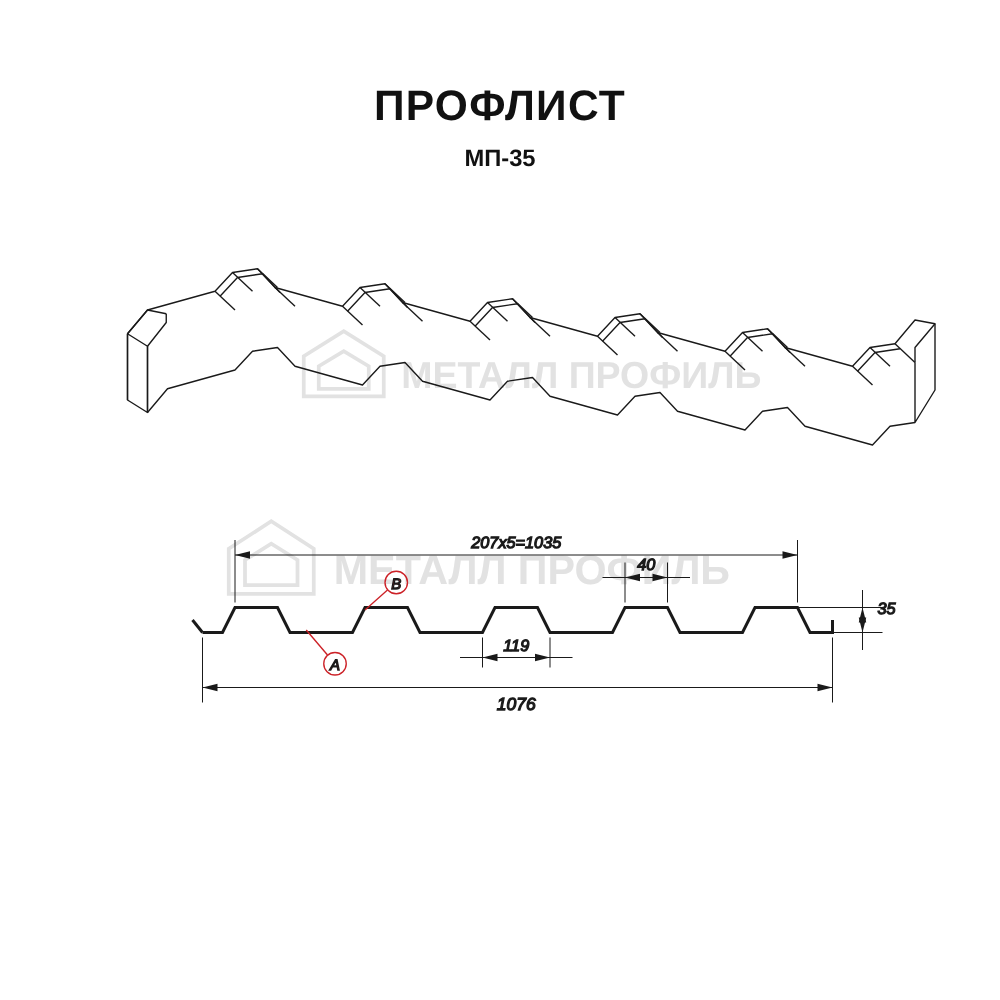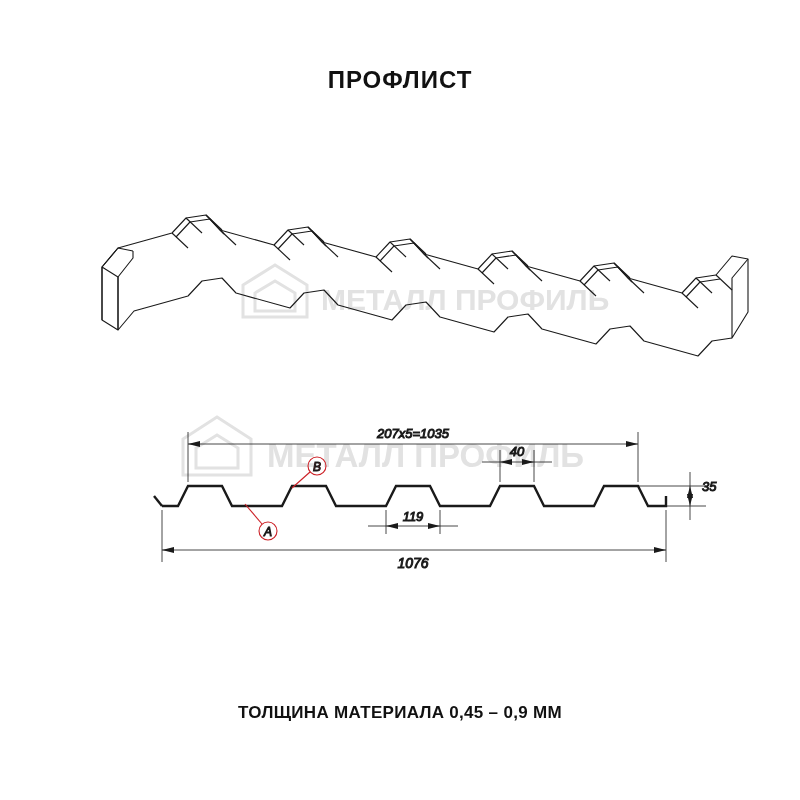--- a/index.html
+++ b/index.html
@@ -18,21 +18,21 @@
   .page {
     position: absolute;
     inset: 0;
   }
   .title {
     position: absolute;
     left: 0;
     right: 0;
     top: 66px;
     text-align: center;
-    font-size: 24px;
+    font-size: 34px;
     font-weight: bold;
     letter-spacing: 1px;
     color: #111;
   }
   .subtitle {
     position: absolute;
     left: 0;
     right: 0;
     top: 117px;
     text-align: center;
@@ -75,20 +75,21 @@
   .wm2 { left: 175px; top: 405px; }
   svg { display: block; overflow: visible; }
   text { font-family: "Liberation Sans", sans-serif; }
 </style>
 </head>
 <body>
 
 <div class="page">
 
   <div class="title">ПРОФЛИСТ</div>
+  <div class="subtitle">МП-35</div>
 
   <div class="wm wm1">
     <svg width="330" height="90" viewBox="0 0 330 90">
       <g fill="none" stroke="#e2e2e2" stroke-width="3">
         <path d="M8 62 L8 30 L40 10 L72 30 L72 62 Z"></path>
         <path d="M20 56 L20 38 L40 26 L60 38 L60 56 Z"></path>
       </g>
       <text x="86" y="55" font-size="30" font-weight="bold" fill="#e2e2e2">МЕТАЛЛ ПРОФИЛЬ</text>
     </svg>
   </div>
@@ -228,15 +229,14 @@
         <text x="303" y="121" text-anchor="middle" font-size="13" fill="#1a1a1a">119</text>
         <text x="592" y="91" text-anchor="start" font-size="13" fill="#1a1a1a">35</text>
         <text x="303" y="168" text-anchor="middle" font-size="14" fill="#1a1a1a">1076</text>
 
         <text x="207" y="71" text-anchor="middle" font-size="12" fill="#cc2127">B</text>
         <text x="158" y="136" text-anchor="middle" font-size="12" fill="#cc2127">A</text>
       </g>
     </svg>
   </div>
 
-  <div class="footnote">ТОЛЩИНА МАТЕРИАЛА 0,45 – 0,9 ММ</div>
 
 </div>
 
 </body></html>

